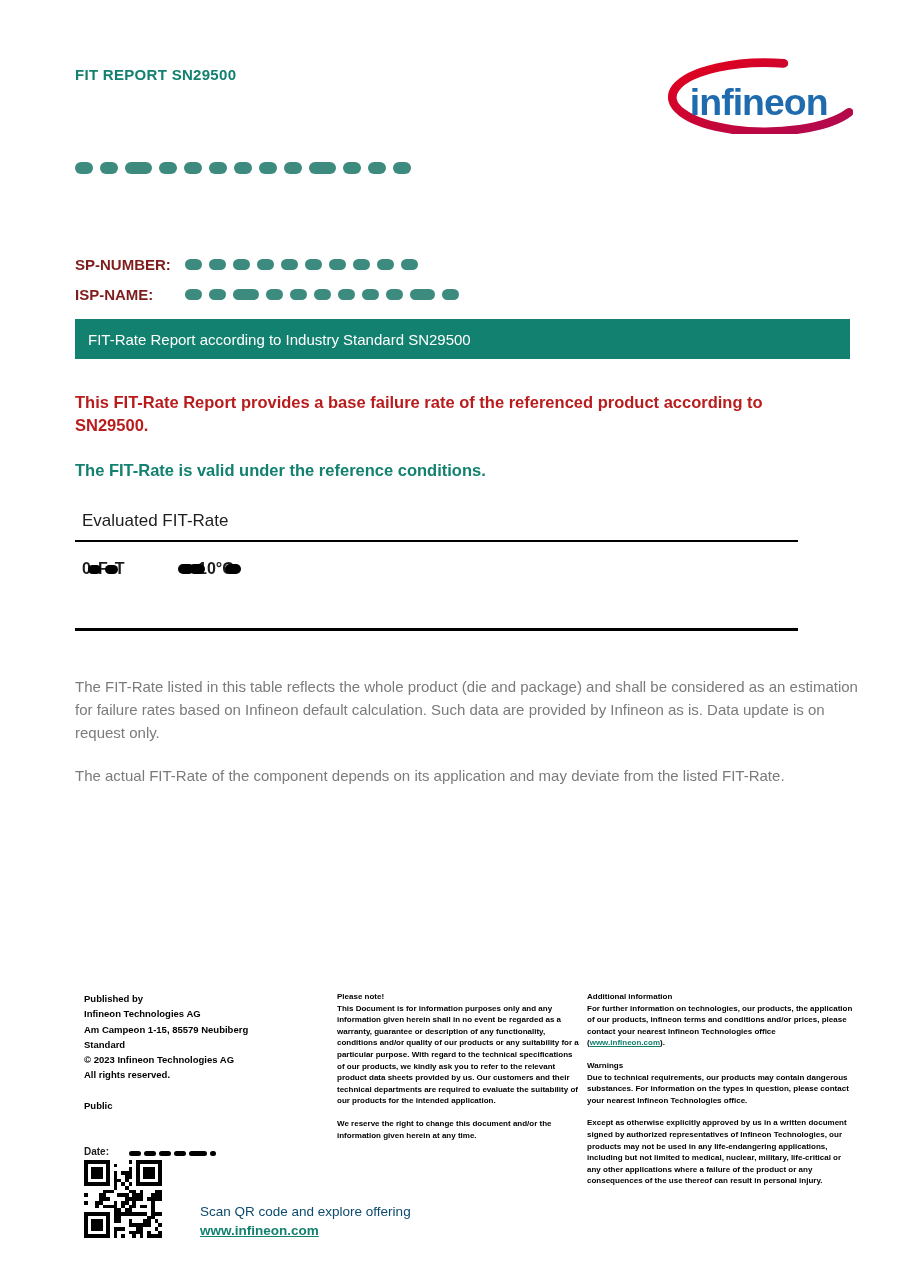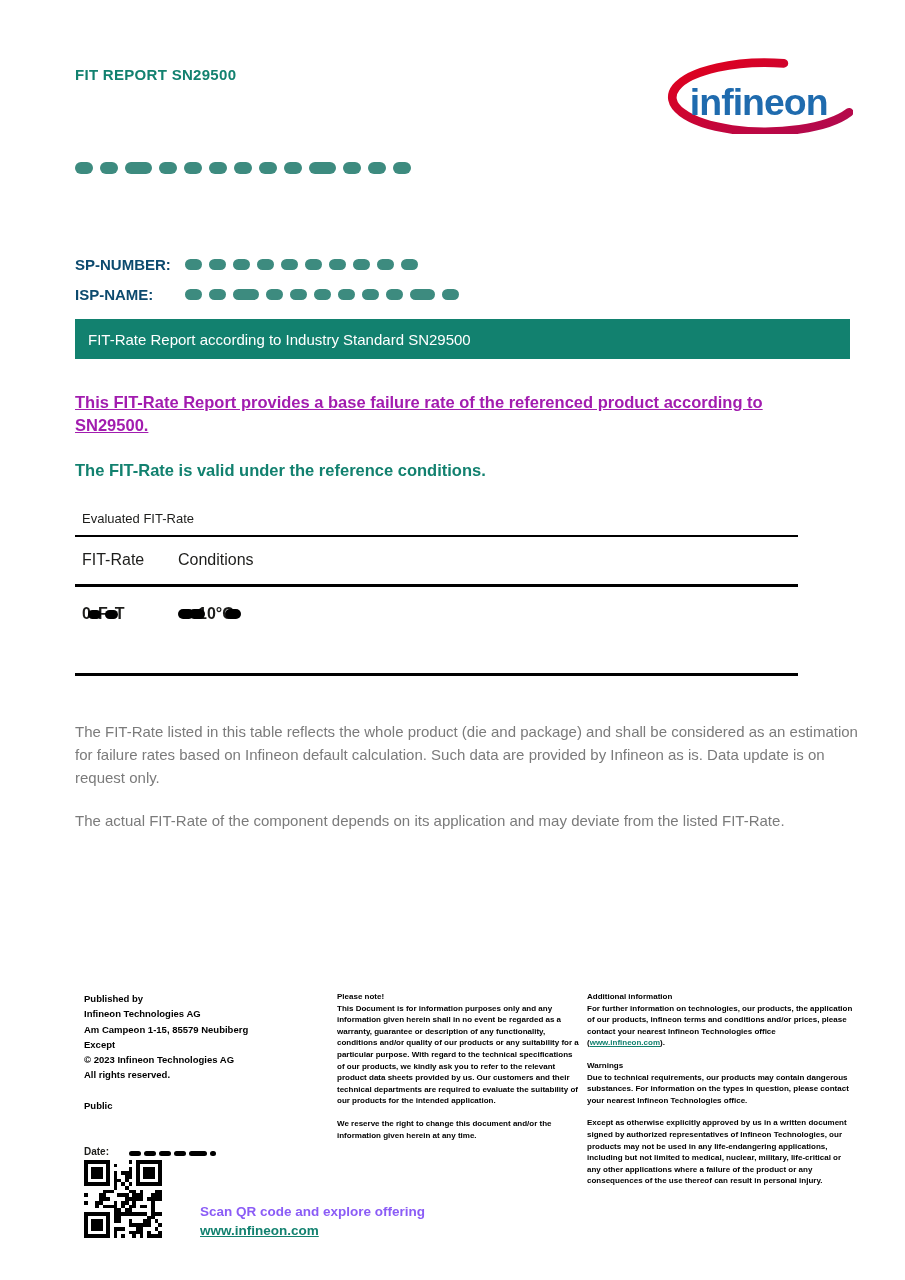--- a/index.html
+++ b/index.html
@@ -13,30 +13,30 @@
   .doc-title { color:#12816f; font-weight:bold; font-size:15px; letter-spacing:.3px; padding-top:10px; }
   .logo { width:192px; }
   
   .redact-row { display:flex; align-items:center; gap:7px; }
   .pill { background:#3d8b7f; border-radius:7px; display:inline-block; flex:0 0 auto; }
   .pill.black { background:#000; border-radius:4px; }
   .product-redacted { margin:24px 0 0 75px; height:12px; }
   
   .fields { margin:82px 0 0 75px; }
   .field-row { display:flex; align-items:center; margin-bottom:13px; }
-  .field-label { width:110px; color:#0c4a6e; font-weight:bold; font-size:15px; }
+  .field-label { width:110px; color:#7f1d1d; font-weight:bold; font-size:15px; }
   
   .banner { margin:16px 0 0 75px; width:775px; height:40px; background:#12816f; color:#fff;
     font-size:15px; display:flex; align-items:center; padding-left:13px; }
   
-  .h1 { margin:32px 52px 0 75px; width:705px; color:#a21caf; font-size:16.5px; font-weight:bold; line-height:1.42;text-decoration:underline; }
+  .h1 { margin:32px 52px 0 75px; width:705px; color:#b91c1c; font-size:16.5px; font-weight:bold; line-height:1.42; }
   .h2 { margin:23px 52px 0 75px; width:705px; color:#12816f; font-size:16.5px; font-weight:bold; }
   
   .fit-table { margin:31px 0 0 75px; width:723px; }
-  .table-section-title { font-size:13px; padding:0 0 9px 7px; border-bottom:2.5px solid #000; }
+  .table-section-title { font-size:17px; padding:0 0 9px 7px; border-bottom:2.5px solid #000; }
   .table-head { display:flex; padding:14px 0 15px 7px; border-bottom:3px solid #000; font-size:16px; }
   .th1 { width:96px; }
   .table-row { display:flex; align-items:flex-start; padding:18px 0 50px 7px; border-bottom:3.5px solid #000; font-size:16px; }
   .td-fit { width:96px; display:inline-flex; align-items:center; font-weight:bold; }
   .td-fit .bpill { width:13px; height:9px; background:#000; border-radius:5px; margin:2px -3px 0 -3px; position:relative; z-index:2; }
   .td-cond { width:347px; }
   .td-cond sub { font-size:10px; }
   .td-val { display:inline-flex; align-items:center; font-weight:bold; }
   .td-val .bpill { width:16px; height:10px; background:#000; border-radius:5px; position:relative; z-index:2; }
   .td-val .bpill.lead2 { margin-left:-5px; }
@@ -54,21 +54,21 @@
   .fgap { height:11px; }
   .classification { margin-top:15px; }
   .flink { color:#12816f; text-decoration:underline; cursor:pointer; }
   
   .bottom { position:absolute; top:1146px; left:84px; width:500px; }
   .date-row { display:flex; align-items:flex-end; gap:20px; }
   .date-label { font-size:10px; font-weight:bold; }
   .date-redacted { height:8px; align-items:flex-end; gap:3px; margin-bottom:1px; }
   .qr-box { margin-top:3px; width:78px; height:78px; }
   .scan { position:absolute; left:116px; top:58px; width:340px; }
-  .scan-text { font-size:13.5px; font-weight:bold; color:#8b5cf6; }
+  .scan-text { font-size:13.5px; font-weight:normal; color:#0c4a6e; }
   .scan-link { font-size:13.5px; font-weight:bold; color:#12816f; text-decoration:underline; margin-top:4px; display:inline-block; cursor:pointer; }
 </style>
 </head>
 <body>
 
 <div class="header">
   <div class="doc-title">FIT REPORT SN29500</div>
   <div class="logo">
     <svg width="192" height="78" viewBox="0 0 200 80">
       <defs>
@@ -135,24 +135,20 @@
 
 <div class="banner">
   <span>FIT-Rate Report according to Industry Standard SN29500</span>
 </div>
 
 <div class="h1">This FIT-Rate Report provides a base failure rate of the referenced product according to SN29500.</div>
 <div class="h2">The FIT-Rate is valid under the reference conditions.</div>
 
 <div class="fit-table">
   <div class="table-section-title">Evaluated FIT-Rate</div>
-  <div class="table-head">
-    <div class="th1">FIT-Rate</div>
-    <div class="th2">Conditions</div>
-  </div>
   <div class="table-row">
     <div class="td-fit">
       <span>0</span>
       <span class="bpill"></span>
       <span>F</span>
       <span class="bpill"></span>
       <span>T</span>
     </div>
     <div class="td-val">
       <span class="bpill"></span>
@@ -166,21 +162,21 @@
 <div class="paragraphs">
   <p>The FIT-Rate listed in this table reflects the whole product (die and package) and shall be considered as an estimation for failure rates based on Infineon default calculation. Such data are provided by Infineon as is. Data update is on request only.</p>
   <p>The actual FIT-Rate of the component depends on its application and may deviate from the listed FIT-Rate.</p>
 </div>
 
 <div class="footer">
   <div class="fcol fcol1">
     <div>Published by</div>
     <div>Infineon Technologies AG</div>
     <div>Am Campeon 1-15, 85579 Neubiberg</div>
-    <div>Except</div>
+    <div>Standard</div>
     <div>© 2023 Infineon Technologies AG</div>
     <div>All rights reserved.</div>
     <div class="classification">Public</div>
   </div>
 
   <div class="fcol fcol2">
     <div>Please note!</div>
     <div>This Document is for information purposes only and any information given herein shall in no event be regarded as a warranty, guarantee or description of any functionality, conditions and/or quality of our products or any suitability for a particular purpose. With regard to the technical specifications of our products, we kindly ask you to refer to the relevant product data sheets provided by us. Our customers and their technical departments are required to evaluate the suitability of our products for the intended application.</div>
     <div class="fgap"></div>
     <div>We reserve the right to change this document and/or the information given herein at any time.</div>

